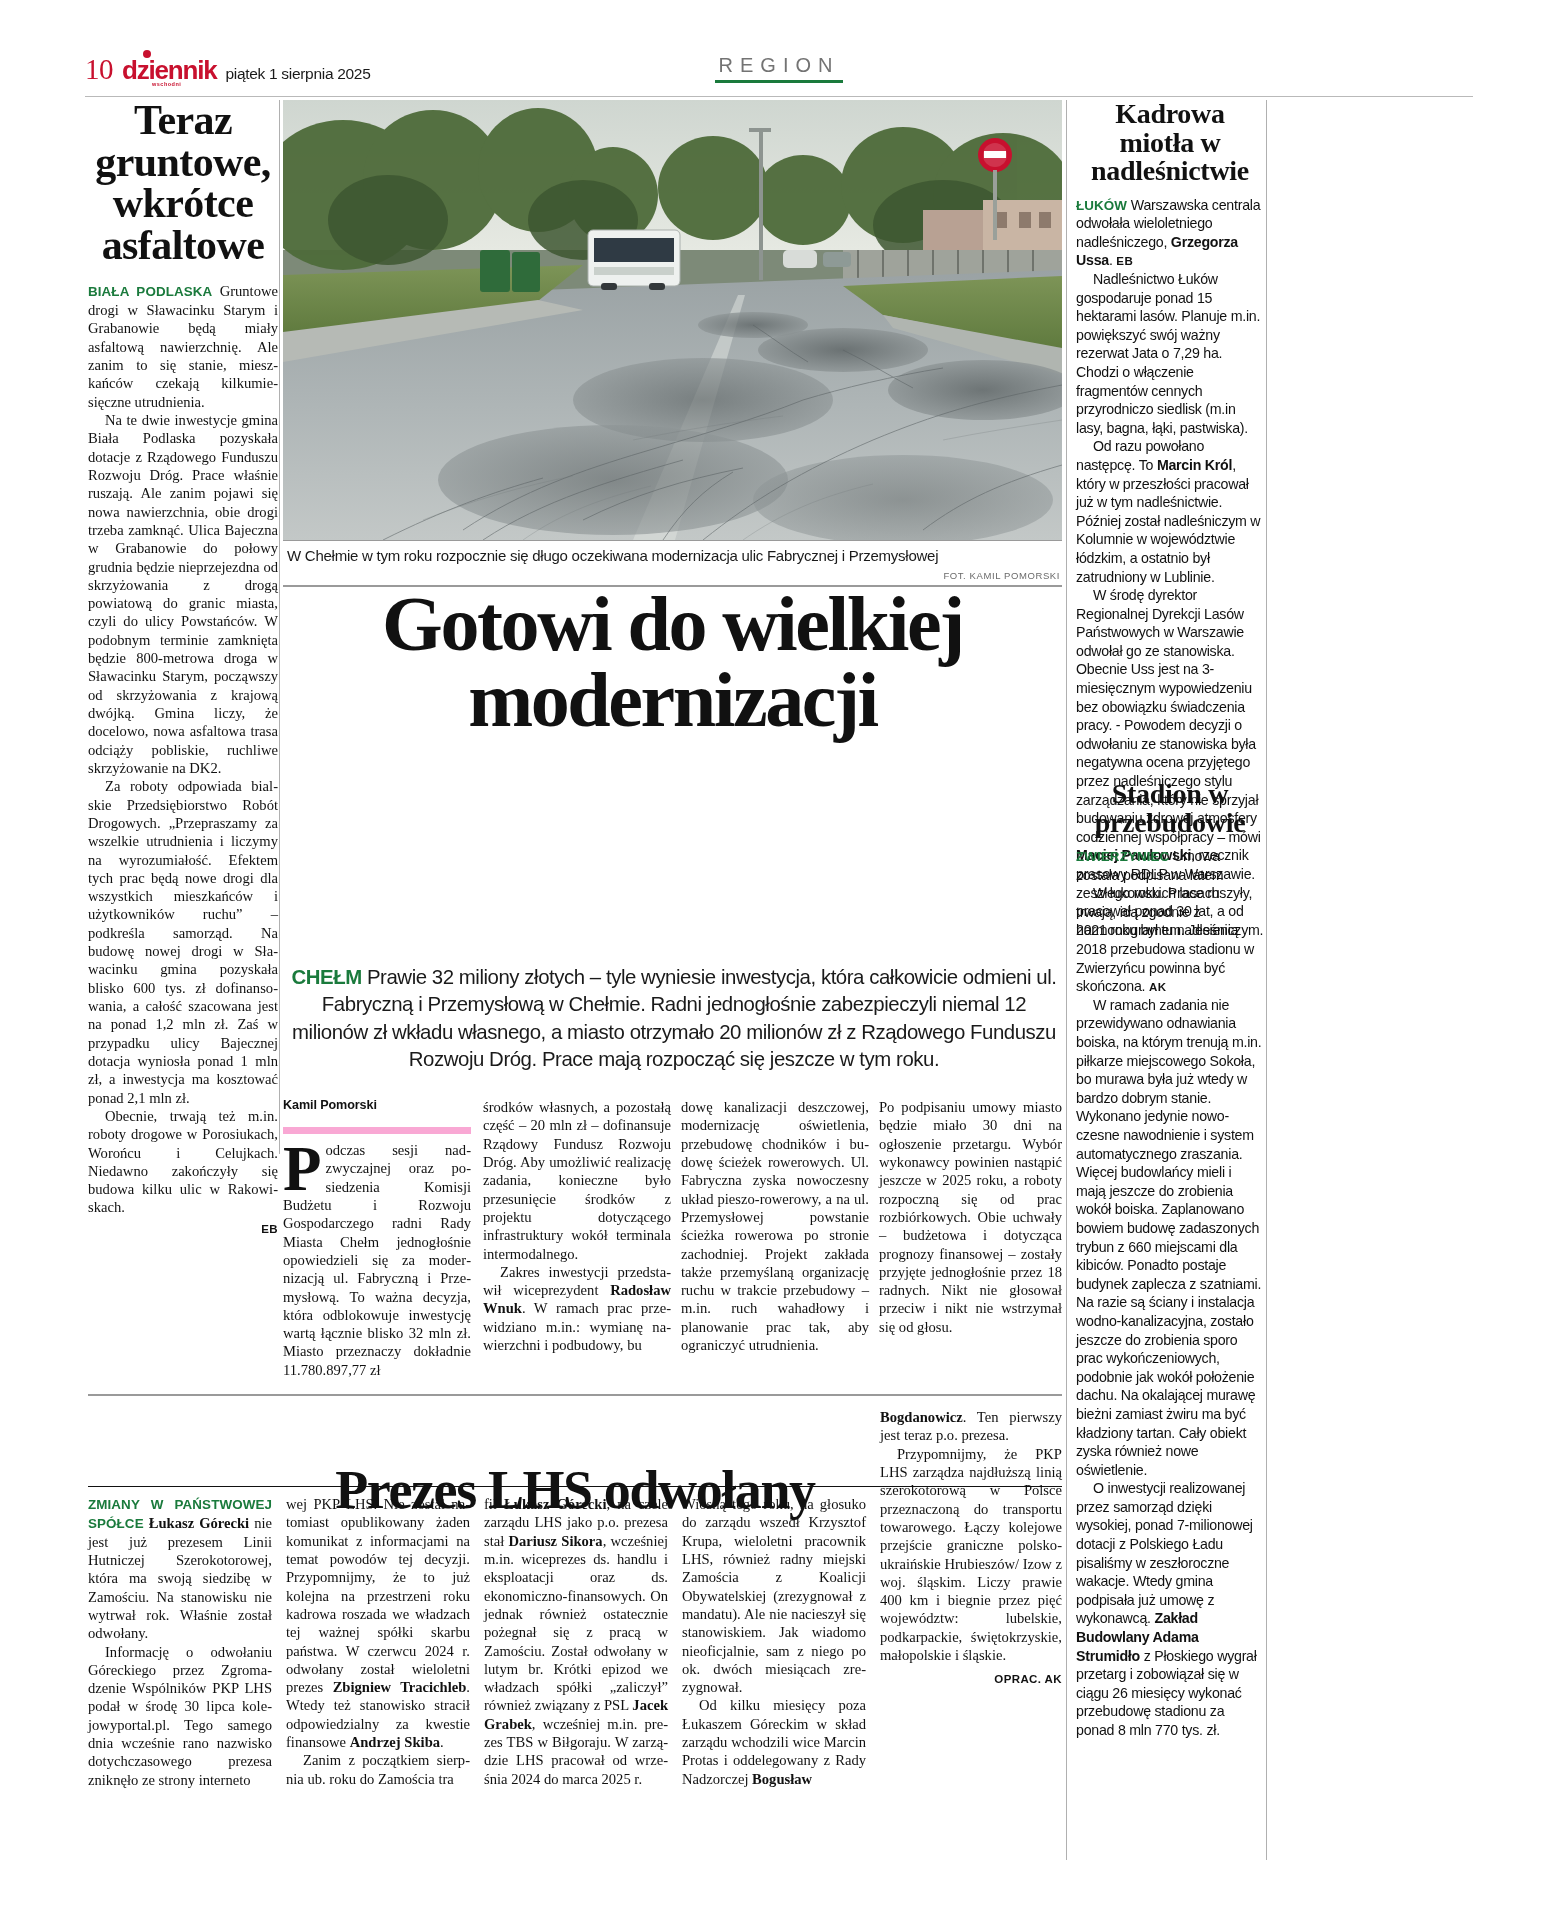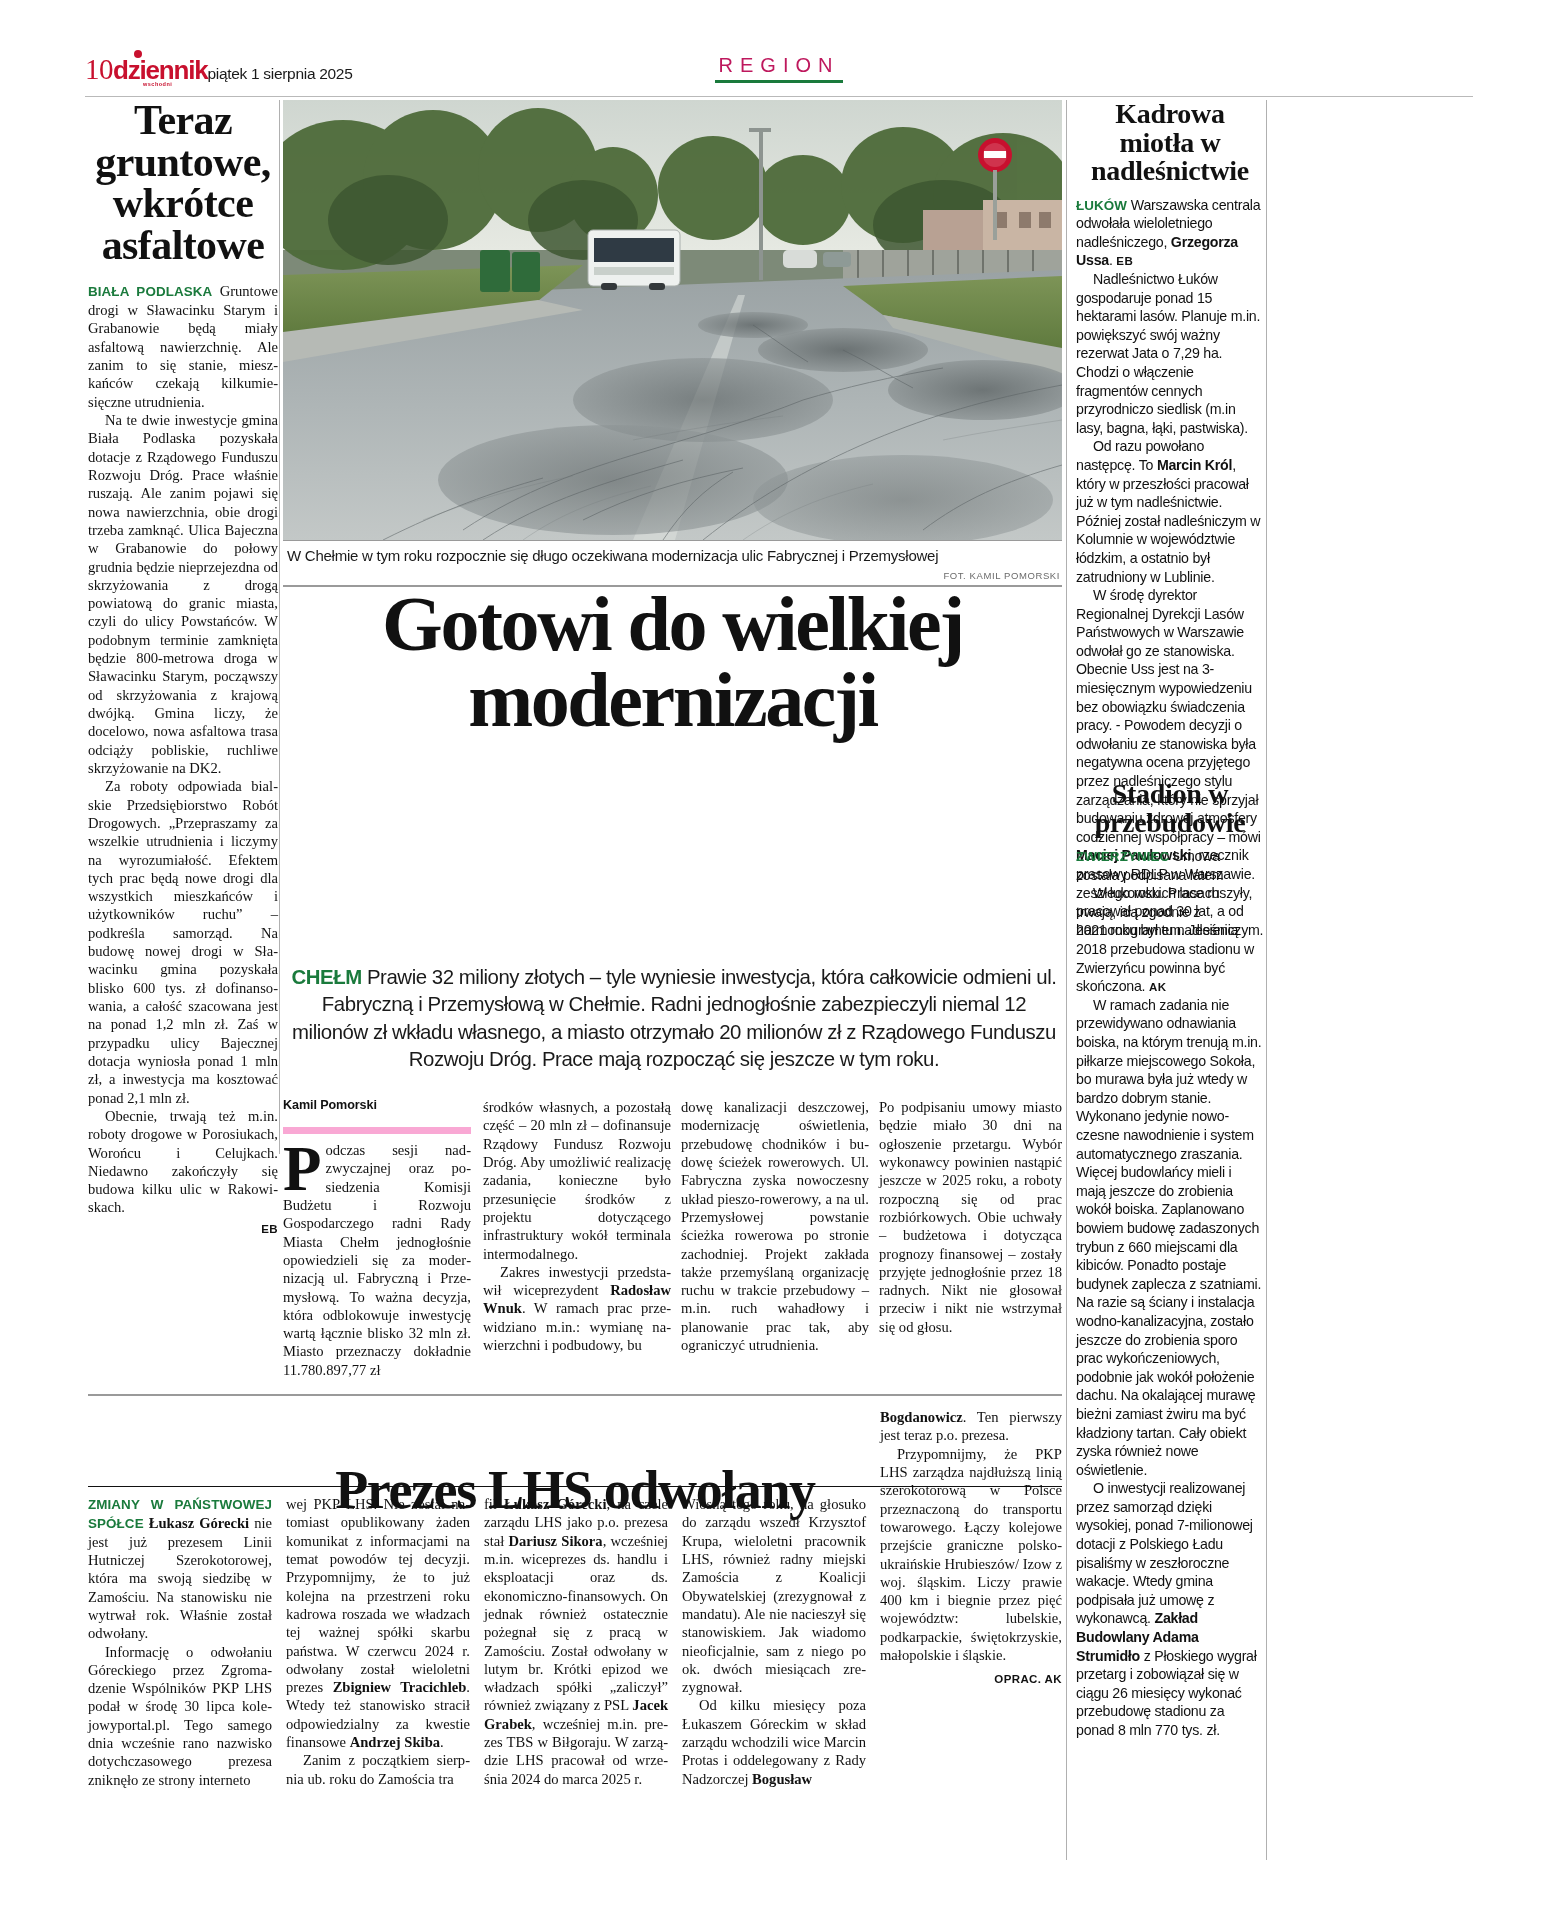--- a/index.html
+++ b/index.html
@@ -7,29 +7,29 @@
     width:1558px;height:1913px;
     background:#ffffff;
     font-family:"Liberation Serif", serif;
     color:#111;
     -webkit-font-smoothing:antialiased;
   }
   .page{position:relative;width:1558px;height:1913px;box-sizing:border-box;padding:0;}
 
   
   .masthead{position:absolute;left:85px;top:55px;width:1388px;height:40px;}
-  .mast-row{display:flex;align-items:baseline;}
+  .mast-row{display:flex;align-items:baseline;gap:9px;}
   .folio{font-family:"Liberation Serif",serif;font-size:29px;color:#c8102e;letter-spacing:-0.5px;line-height:1;}
   .brand{position:relative;font-family:"Liberation Sans",sans-serif;font-weight:bold;font-size:26px;color:#c8102e;letter-spacing:-1.2px;line-height:1;}
   .brand .dot{position:absolute;top:-7px;left:21px;width:8px;height:8px;border-radius:50%;background:#c8102e;}
   .brand .sub{position:absolute;bottom:-4px;left:30px;font-size:5.5px;letter-spacing:0.5px;color:#c8102e;font-weight:bold;}
   .mast-date{font-family:"Liberation Sans",sans-serif;font-size:15.5px;color:#1a1a1a;letter-spacing:-0.3px;}
 
   .section-tag{position:absolute;left:0;top:0;width:1388px;text-align:center;}
-  .section-tag .label{display:inline-block;font-family:"Liberation Sans",sans-serif;font-size:20px;letter-spacing:7px;color:#be185d;padding:0 4px 5px 4px;border-bottom:3px solid #1a7a3c;line-height:1;}
+  .section-tag .label{display:inline-block;font-family:"Liberation Sans",sans-serif;font-size:20px;letter-spacing:7px;color:#737373;padding:0 4px 5px 4px;border-bottom:3px solid #1a7a3c;line-height:1;}
 
   .mast-rule{position:absolute;left:85px;top:96px;width:1388px;height:1px;background:#b9b9b9;}
 
   
   .col-left{position:absolute;left:88px;top:100px;width:190px;}
   .rule-v{position:absolute;width:1px;background:#b0b0b0;}
 
   
   .hl-left{
     font-family:"Liberation Serif",serif;font-weight:bold;

